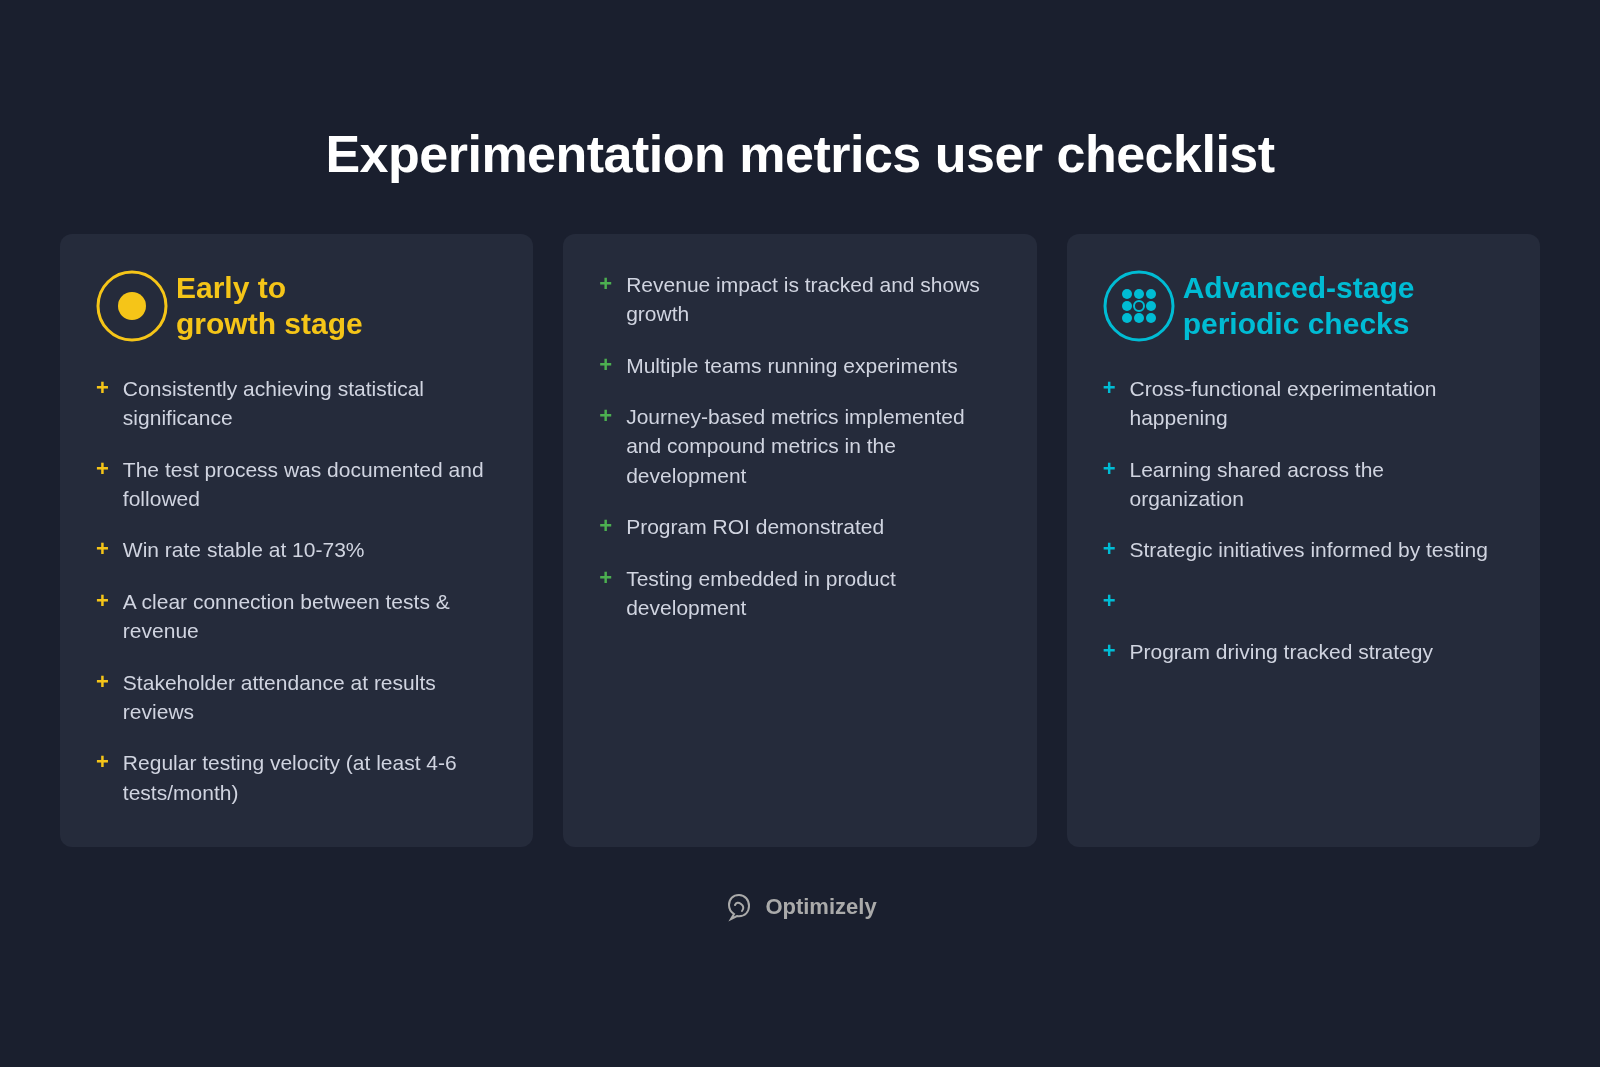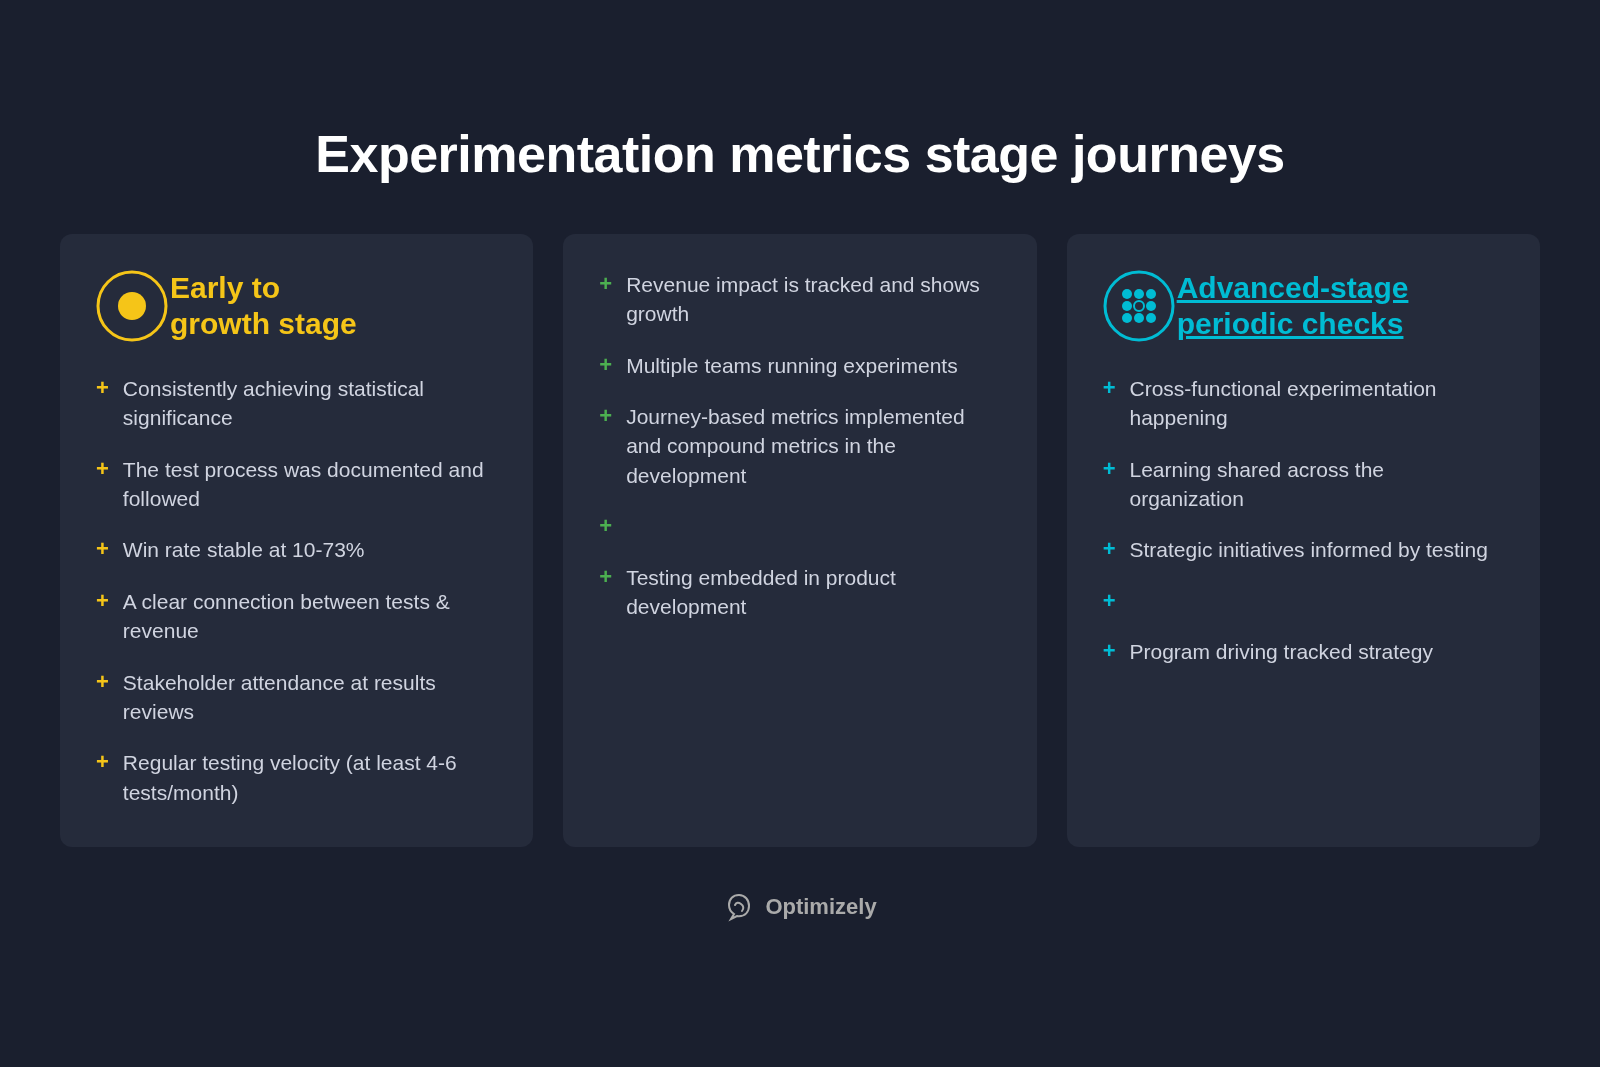--- a/index.html
+++ b/index.html
@@ -38,39 +38,39 @@
       background-color: #252b3b;
       border-radius: 12px;
       padding: 36px 36px 40px;
       display: flex;
       flex-direction: column;
     }
 
     .column-header {
       display: flex;
       align-items: center;
-      gap: 2px;
+      gap: 8px;
       margin-bottom: 32px;
     }
 
     .stage-icon {
       width: 72px;
       height: 72px;
       flex-shrink: 0;
     }
 
     .column-title {
       font-size: 30px;
       font-weight: 800;
       line-height: 1.2;
     }
 
     .title-early { color: #f5c518; }
     .title-growth { color: #4caf50; }
-    .title-advanced { color: #00bcd4; text-decoration: underline; }
+    .title-advanced { color: #00bcd4; }
 
     .checklist {
       list-style: none;
       display: flex;
       flex-direction: column;
       gap: 22px;
     }
 
     .checklist-item {
       display: flex;
@@ -115,21 +115,21 @@
     .optimizely-icon {
       width: 32px;
       height: 32px;
     }
 
     
   </style>
 </head>
 <body>
 
-<h1 class="page-title">Experimentation metrics stage journeys</h1>
+<h1 class="page-title">Experimentation metrics user checklist</h1>
 
 <div class="columns-container">
 
   <div class="column-card">
     <div class="column-header">
       <svg class="stage-icon" viewBox="0 0 72 72">
         <circle cx="36" cy="36" r="34" fill="none" stroke="#f5c518" stroke-width="3"></circle>
         <circle cx="36" cy="36" r="14" fill="#f5c518"></circle>
       </svg>
       <div class="column-title title-early">Early to<br>growth stage</div>
@@ -171,20 +171,21 @@
       <li class="checklist-item">
         <span class="plus-sign plus-growth">+</span>
         <span class="item-text">Multiple teams running experiments</span>
       </li>
       <li class="checklist-item">
         <span class="plus-sign plus-growth">+</span>
         <span class="item-text">Journey-based metrics implemented and compound metrics in the development</span>
       </li>
       <li class="checklist-item">
         <span class="plus-sign plus-growth">+</span>
+        <span class="item-text">Program ROI demonstrated</span>
       </li>
       <li class="checklist-item">
         <span class="plus-sign plus-growth">+</span>
         <span class="item-text">Testing embedded in product development</span>
       </li>
     </ul>
   </div>
 
   <div class="column-card">
     <div class="column-header">

